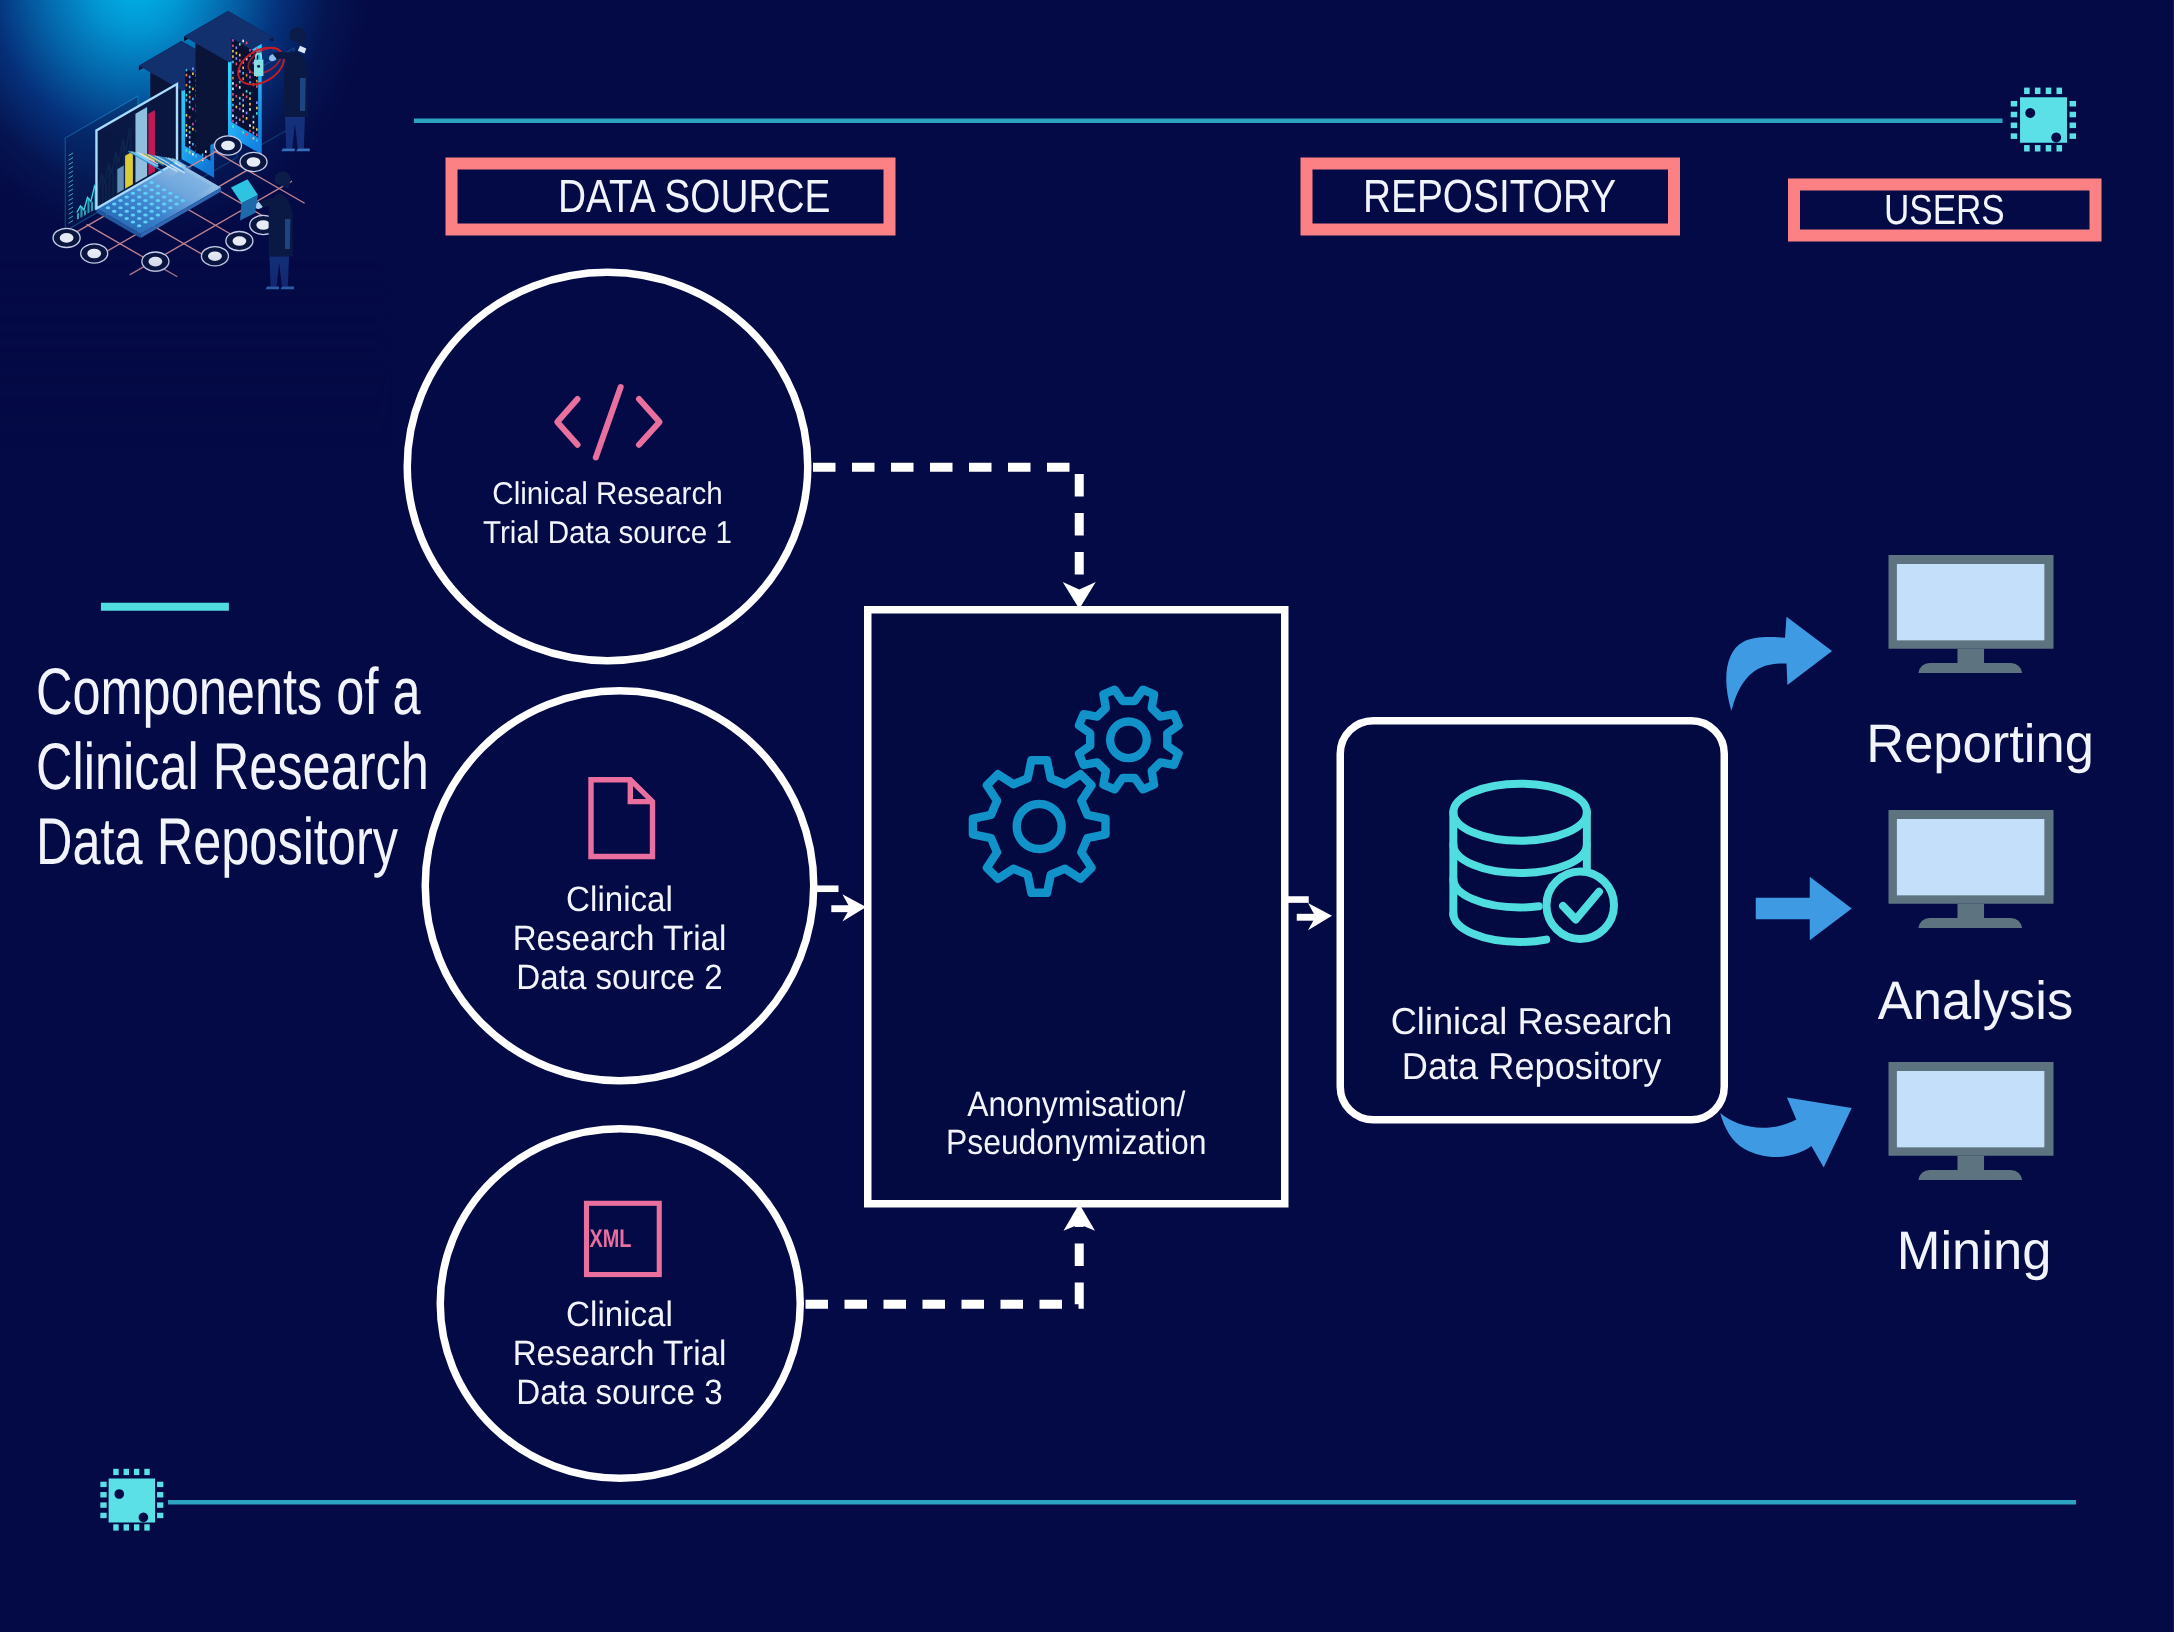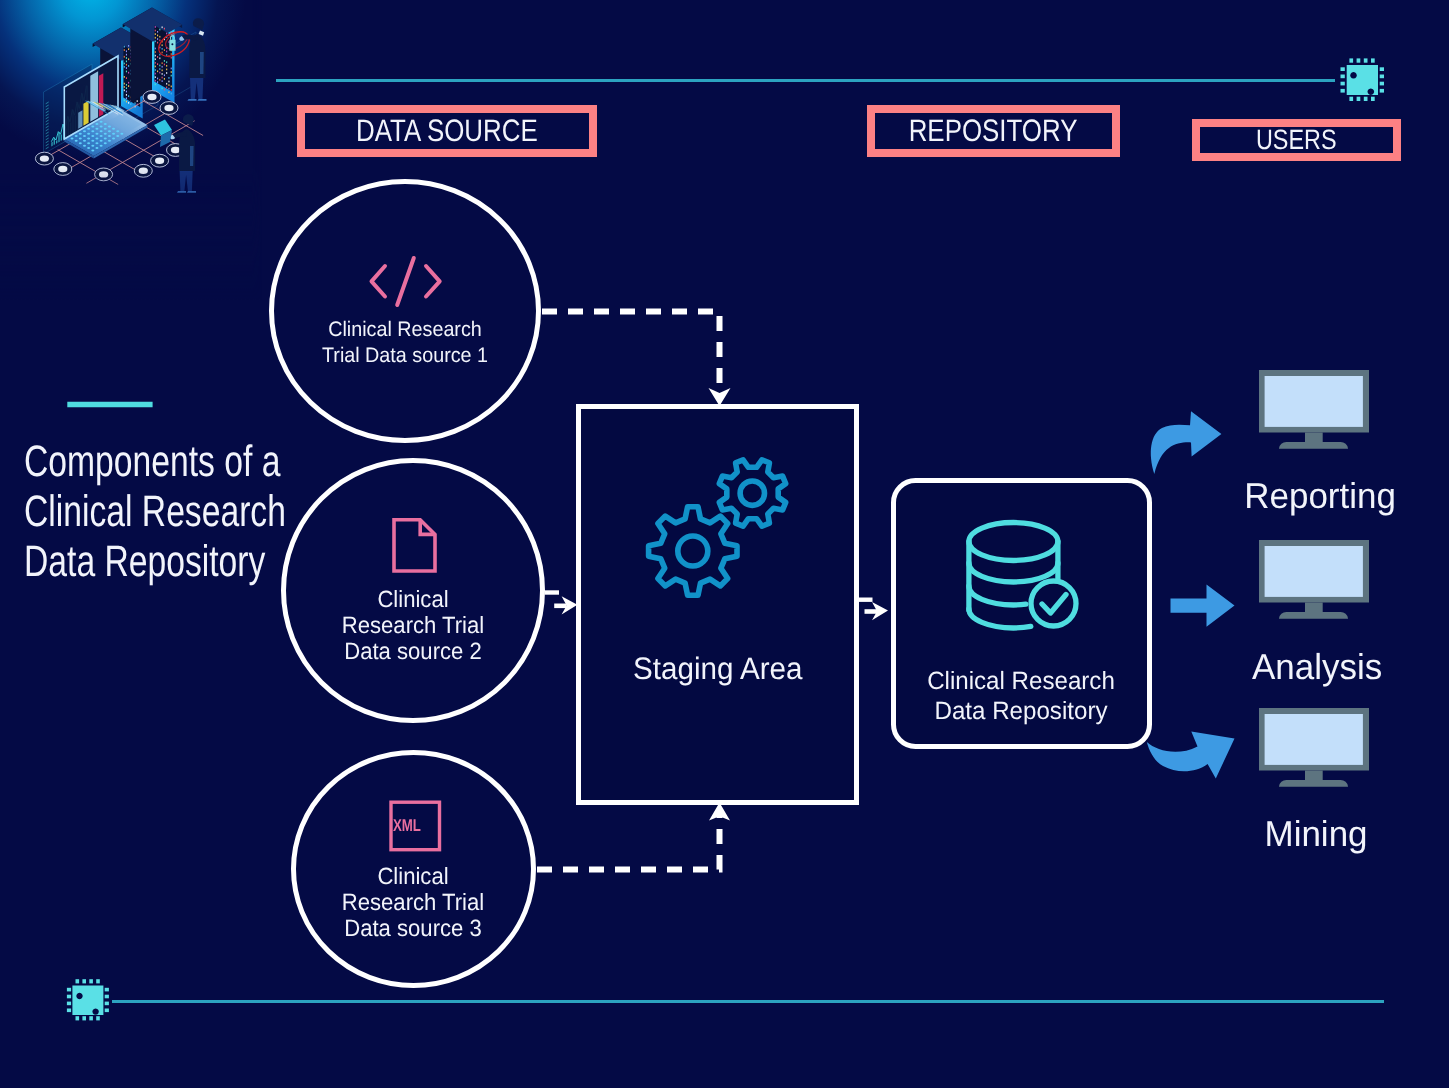--- a/index.html
+++ b/index.html
@@ -627,21 +627,21 @@
   </svg>
 
   <div id="text-layer">
 
     <div class="abs title" style="left:24px;top:437px;width:260px;">
       <div>Components of a</div>
       <div>Clinical Research</div>
       <div>Data Repository</div>
     </div>
 
-    <div class="abs hdr" style="left:301px;top:109px;width:292px;height:44px;">
+    <div class="abs hdr" style="left:317px;top:109px;width:292px;height:44px;">
         <span>DATA SOURCE</span>
       </div>
     <div class="abs hdr" style="left:871px;top:109px;width:245px;height:44px;text-align:right;">
         <span>REPOSITORY</span>
       </div>
     <div class="abs hdr hdr-sm" style="left:1196px;top:123px;width:201px;height:34px;">
         <span>USERS</span>
       </div>
 
     <div class="abs node" style="left:275px;top:317px;width:260px;">
@@ -654,21 +654,24 @@
       <div>Data source 2</div>
     </div>
     <div class="abs node node-lg" style="left:283px;top:863px;width:260px;">
       <div>Clinical</div>
       <div>Research Trial</div>
       <div>Data source 3</div>
     </div>
 
     <div class="abs xml-text" style="left:389px;top:816px;width:53px;"><span>XML</span></div>
 
-    <div class="abs staging-title" style="left:578px;top:651px;width:279px;"><span>Staging Area</span></div>
+    <div class="abs staging-sub" style="left:578px;top:724px;width:279px;">
+      <div>Anonymisation/</div>
+      <div>Pseudonymization</div>
+    </div>
 
     <div class="abs repo-label" style="left:893px;top:666px;width:256px;">
       <div>Clinical Research</div>
       <div>Data Repository</div>
     </div>
 
     <div class="abs user-label" style="left:1230px;top:475px;width:180px;"><span>Reporting</span></div>
     <div class="abs user-label" style="left:1227px;top:646px;width:180px;"><span>Analysis</span></div>
     <div class="abs user-label" style="left:1226px;top:813px;width:180px;"><span>Mining</span></div>
   </div>

